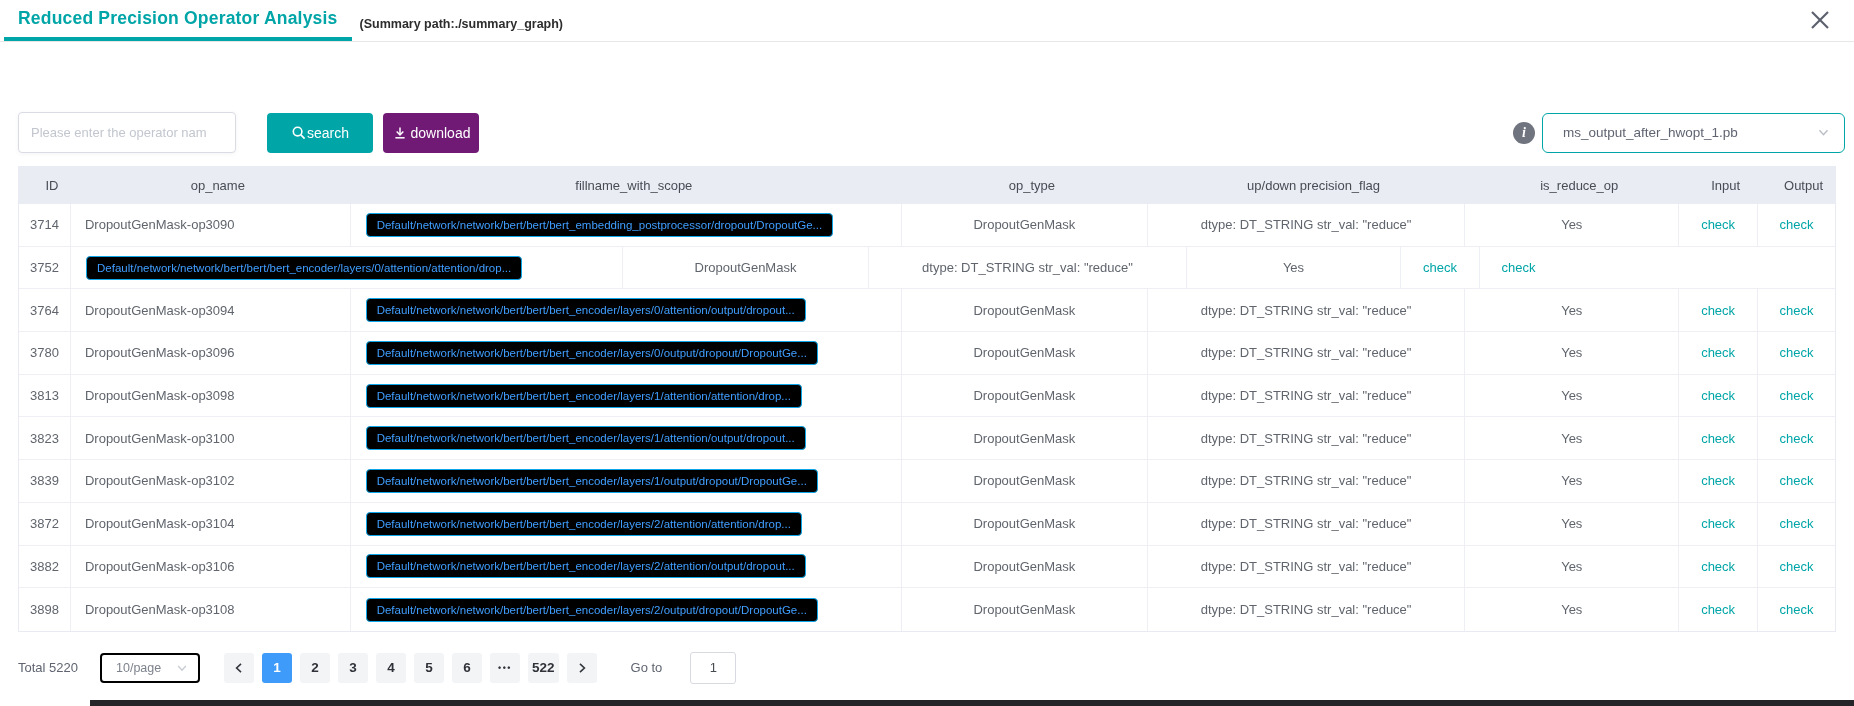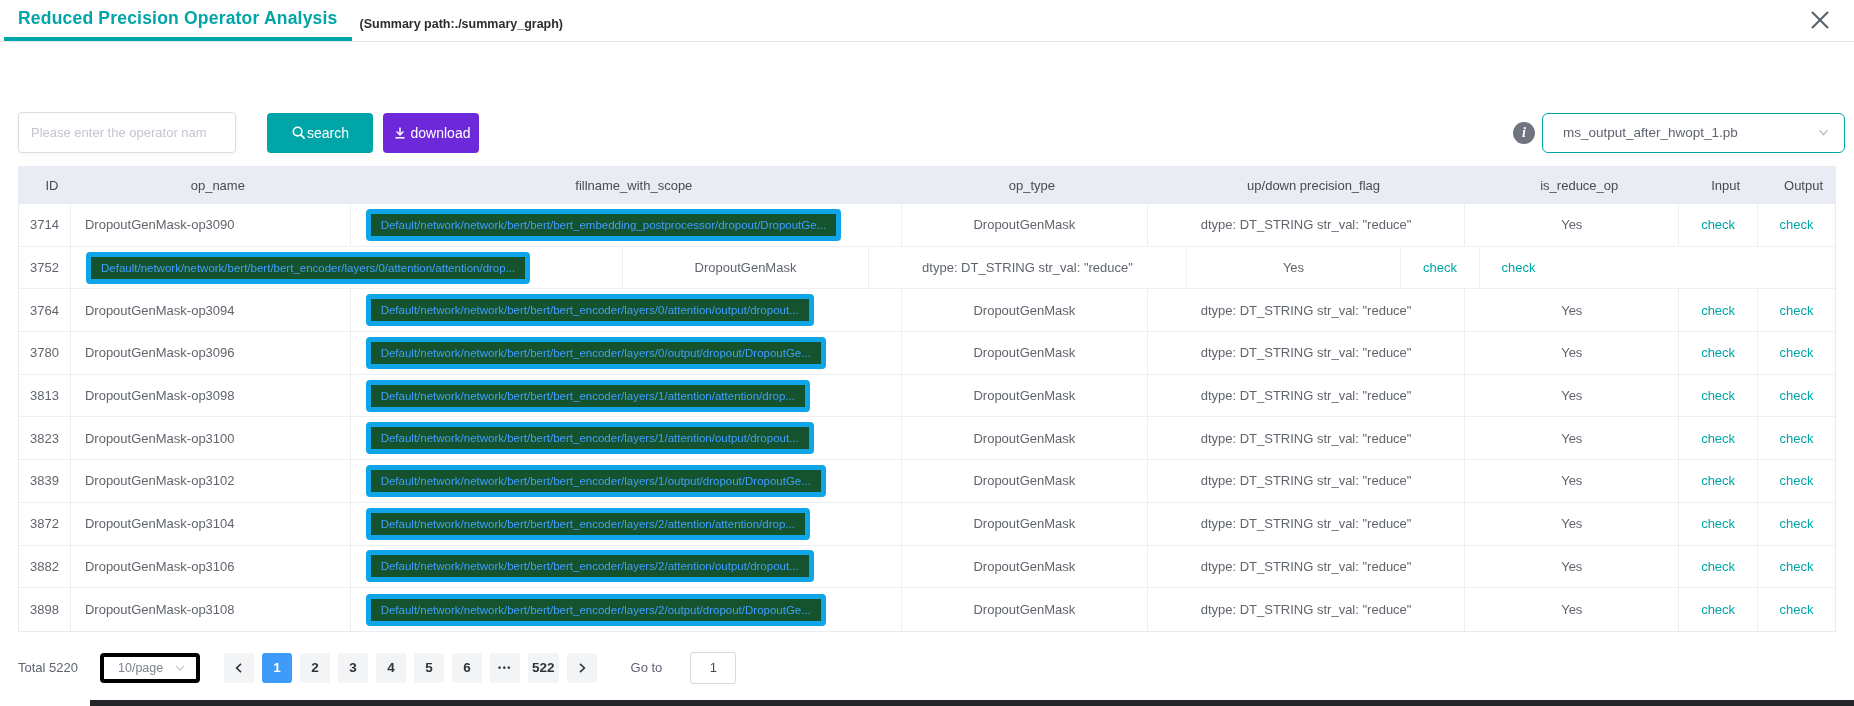--- a/index.html
+++ b/index.html
@@ -21,21 +21,21 @@
   .search-input {
     width:218px; height:41px; border:1px solid #d9dce3; border-radius:4px;
     padding:0 12px; font-size:13px; color:#0369a1; outline:none;
     font-family:"Liberation Sans", sans-serif; box-shadow:0 1px 4px rgba(60,70,90,.06);
   }
   .search-input::placeholder { color:#c2c6ce; }
   .btn { height:40px; border:none; border-radius:4px; color:#fff; font-size:14px;
          display:flex; align-items:center; justify-content:center; cursor:pointer;
          font-family:"Liberation Sans", sans-serif; }
   .btn-search { margin-left:31px; width:106px; background:#00a5a7; }
-  .btn-download { margin-left:10px; width:96px; background:#6d28d9; gap:3px; }
+  .btn-download { margin-left:10px; width:96px; background:#701a75; gap:3px; }
   .right-controls { margin-left:auto; display:flex; align-items:center; gap:7px; }
   .info-badge { width:22px; height:22px; border-radius:50%; background:#70747e; color:#fff;
     font-style:italic; font-weight:bold; font-family:"Liberation Serif", serif; font-size:14px;
     display:flex; align-items:center; justify-content:center; cursor:pointer; }
   .file-select { width:303px; height:40px; border:1px solid #00a5a7; border-radius:6px;
     display:flex; align-items:center; justify-content:space-between; padding:0 14px 0 20px;
     font-size:13.5px; color:#5f6470; cursor:pointer; background:#fff; }
 
   
   .optable { margin:13px 18px 0 18px; width:1818px; border:1px solid #e9ebf2; border-top:none; }
@@ -46,28 +46,28 @@
   .cell { display:flex; align-items:center; border-right:1px solid #edeff4; font-size:13px; color:#60656d; }
   .cell:last-child { border-right:none; }
   .c-id     { width:52px;  justify-content:center; }
   .c-opname { width:280px; padding-left:14px; }
   .c-scope  { width:552px; padding-left:15px; }
   .c-optype { width:246px; justify-content:center; }
   .c-flag   { width:318px; justify-content:center; }
   .c-reduce { width:214px; justify-content:center; }
   .c-input  { width:79px;  justify-content:center; }
   .c-output { width:77px;  justify-content:center; }
-  .scope-pill { background:#14532d; border:5px solid #0ea5e9; color:#409eff; border-radius:4px;
+  .scope-pill { background:#000000; border:1px solid #0ea5e9; color:#409eff; border-radius:4px;
     padding:5px 10px; font-size:11.5px; white-space:nowrap; max-width:522px; overflow:hidden;
     cursor:pointer; }
   .check-link { color:#00a5a7; font-size:13px; cursor:pointer; }
 
   
   .pagination { margin:20px 18px 0 18px; display:flex; align-items:center; font-size:13px; color:#5f6470; height:32px; }
-  .page-size-select { margin-left:22px; width:100px; height:30px; border:4px solid #000000; border-radius:4px;
+  .page-size-select { margin-left:22px; width:100px; height:30px; border:2px solid #000000; border-radius:4px;
     display:flex; align-items:center; justify-content:space-between; padding:0 10px 0 14px;
     color:#7d828c; font-size:12.5px; cursor:pointer; background:#fff; }
   .pager { margin-left:24px; display:flex; align-items:center; gap:8px; }
   .pbtn { min-width:30px; height:30px; padding:0 4px; background:#f3f4f6; border-radius:3px;
     display:flex; align-items:center; justify-content:center; font-weight:bold; font-size:13.5px;
     color:#2f3238; cursor:pointer; }
   .pbtn.active { background:#3f9bfa; color:#fff; }
   .pbtn.dots { font-size:9px; letter-spacing:1.5px; }
   .goto-wrap { margin-left:34px; display:flex; align-items:center; gap:28px; }
   .goto-input { width:46px; height:32px; border:1px solid #d7dae0; border-radius:3px; text-align:center;

